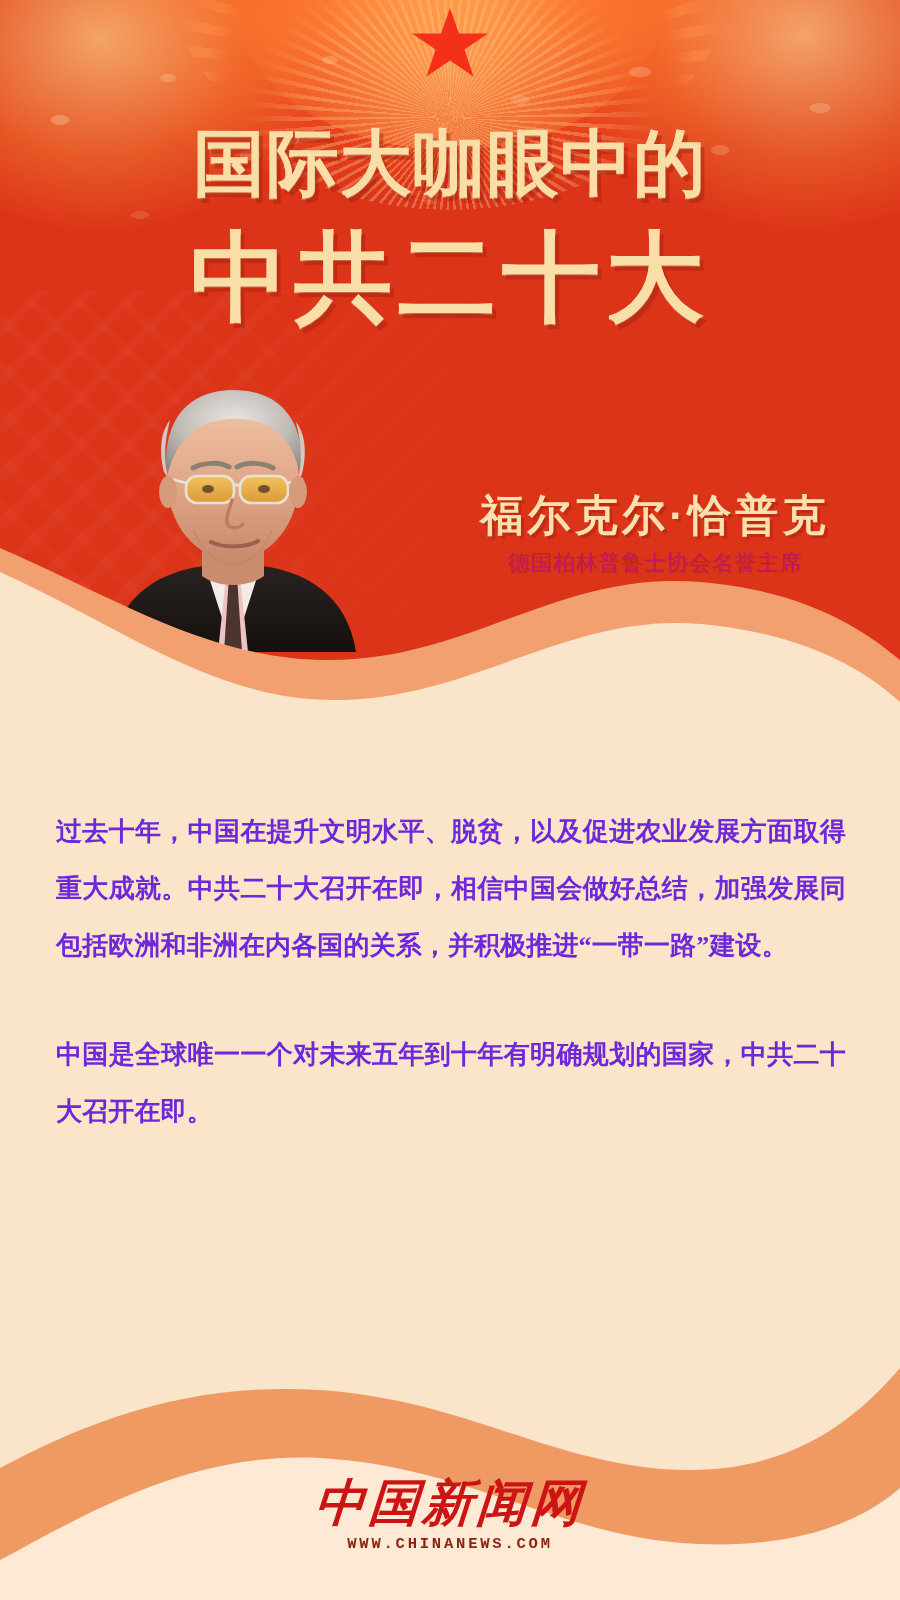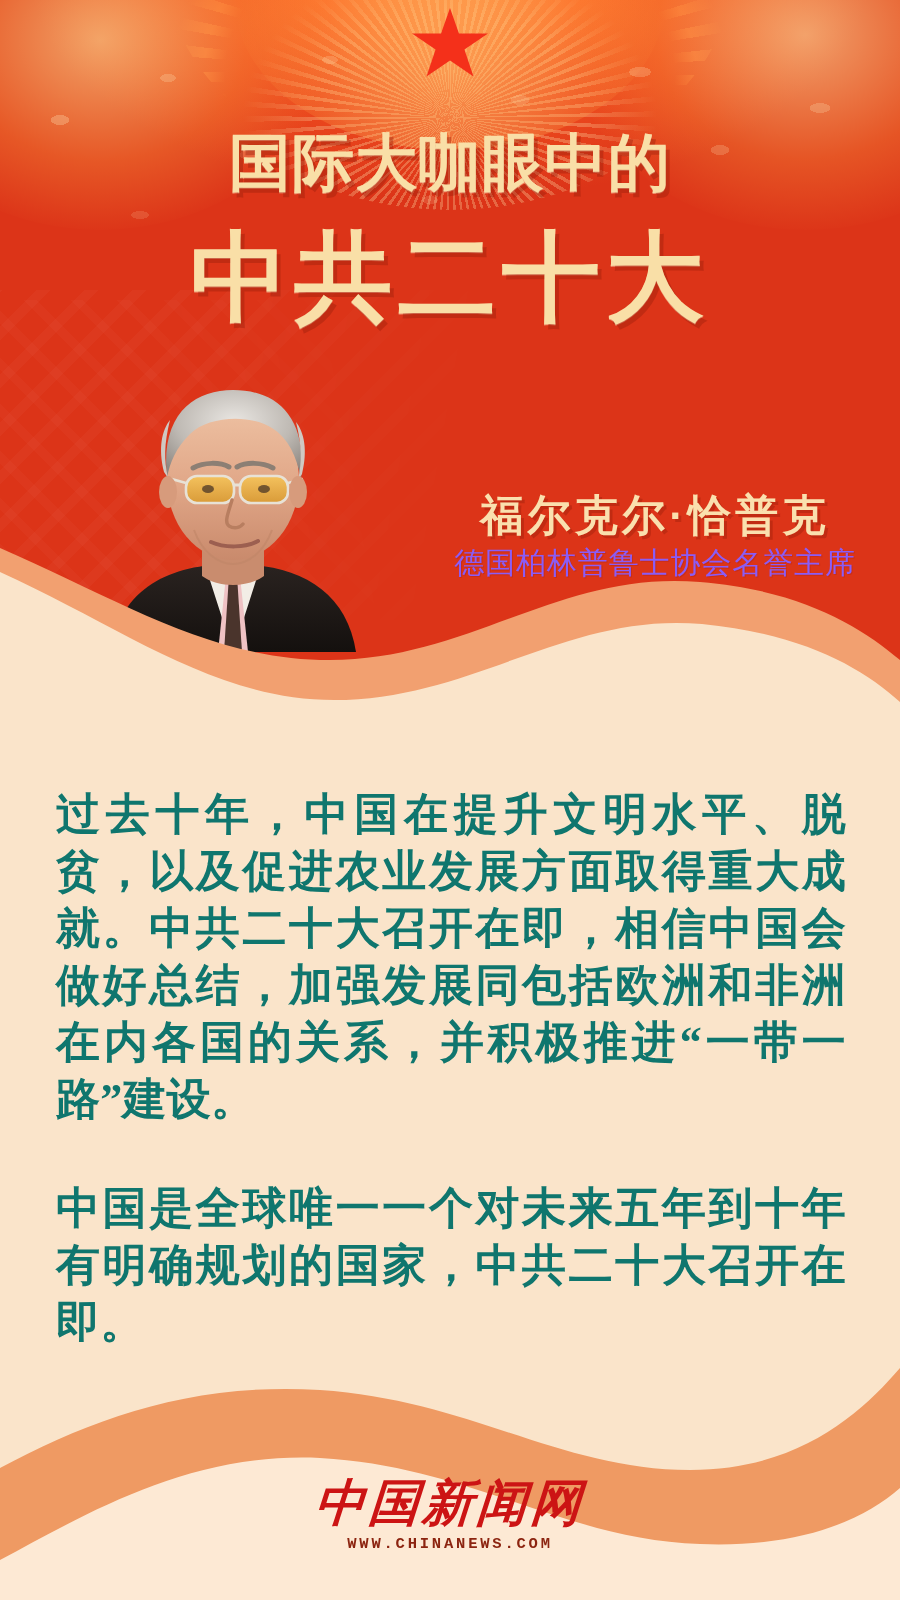--- a/index.html
+++ b/index.html
@@ -99,53 +99,53 @@
   .waves{position:absolute;left:0;top:0;width:900px;height:1600px;}
 
   
   .title-block{position:absolute;left:0;top:104px;width:900px;text-align:center;}
   .title-line{
     display:block;color:#F9DFA7;
     font-family:"Liberation Sans","DejaVu Sans",sans-serif;
     font-weight:bold;letter-spacing:.02em;
     text-shadow:4px 5px 0 rgba(150,28,10,.38), 0 1px 0 rgba(255,240,200,.5);
   }
-  .title-line.l1{font-size:62px;line-height:118px;text-align:center;}
+  .title-line.l1{font-size:72px;line-height:118px;text-align:center;}
   .title-line.l2{font-size:98px;line-height:110px;letter-spacing:.06em;}
 
   
   .portrait-wrap{
     position:absolute;left:98px;top:352px;width:270px;height:300px;
     overflow:hidden;
   }
   .portrait{
     position:absolute;left:0;top:0;width:270px;height:300px;
   }
 
   
   .name-block{position:absolute;left:430px;top:490px;width:450px;text-align:center;}
   .person-name{
     display:block;color:#FAE0AE;font-weight:bold;font-size:43px;line-height:50px;
     letter-spacing:.10em;
     text-shadow:3px 3px 0 rgba(150,28,10,.38);
     font-family:"Liberation Sans","DejaVu Sans",sans-serif;
   }
   .person-title{
-    display:block;color:#8b5cf6;font-size:30px;line-height:30px;margin-top:8px;
+    display:block;color:#be185d;font-size:22px;line-height:30px;margin-top:8px;
     letter-spacing:.03em;font-family:"Liberation Sans","DejaVu Sans",sans-serif;
     text-shadow:1px 1px 0 rgba(150,28,10,.25);
   }
 
   
   .body-text{
-    position:absolute;left:56px;top:786px;width:790px;
-    color:#0f766e;
+    position:absolute;left:56px;top:803px;width:790px;
+    color:#6d28d9;
     font-family:"Liberation Serif","DejaVu Serif",serif;
     font-weight:bold;
-    font-size:44px;line-height:57px;
+    font-size:26px;line-height:57px;
     letter-spacing:.005em;
     text-align:justify;
     text-shadow:0 1px 0 rgba(255,230,200,.35);
   }
   .body-text p{margin:0 0 52px 0;}
   .body-text p:last-child{margin-bottom:0;}
 
   
   .footer-logo{
     position:absolute;left:0;top:1474px;width:900px;text-align:center;

